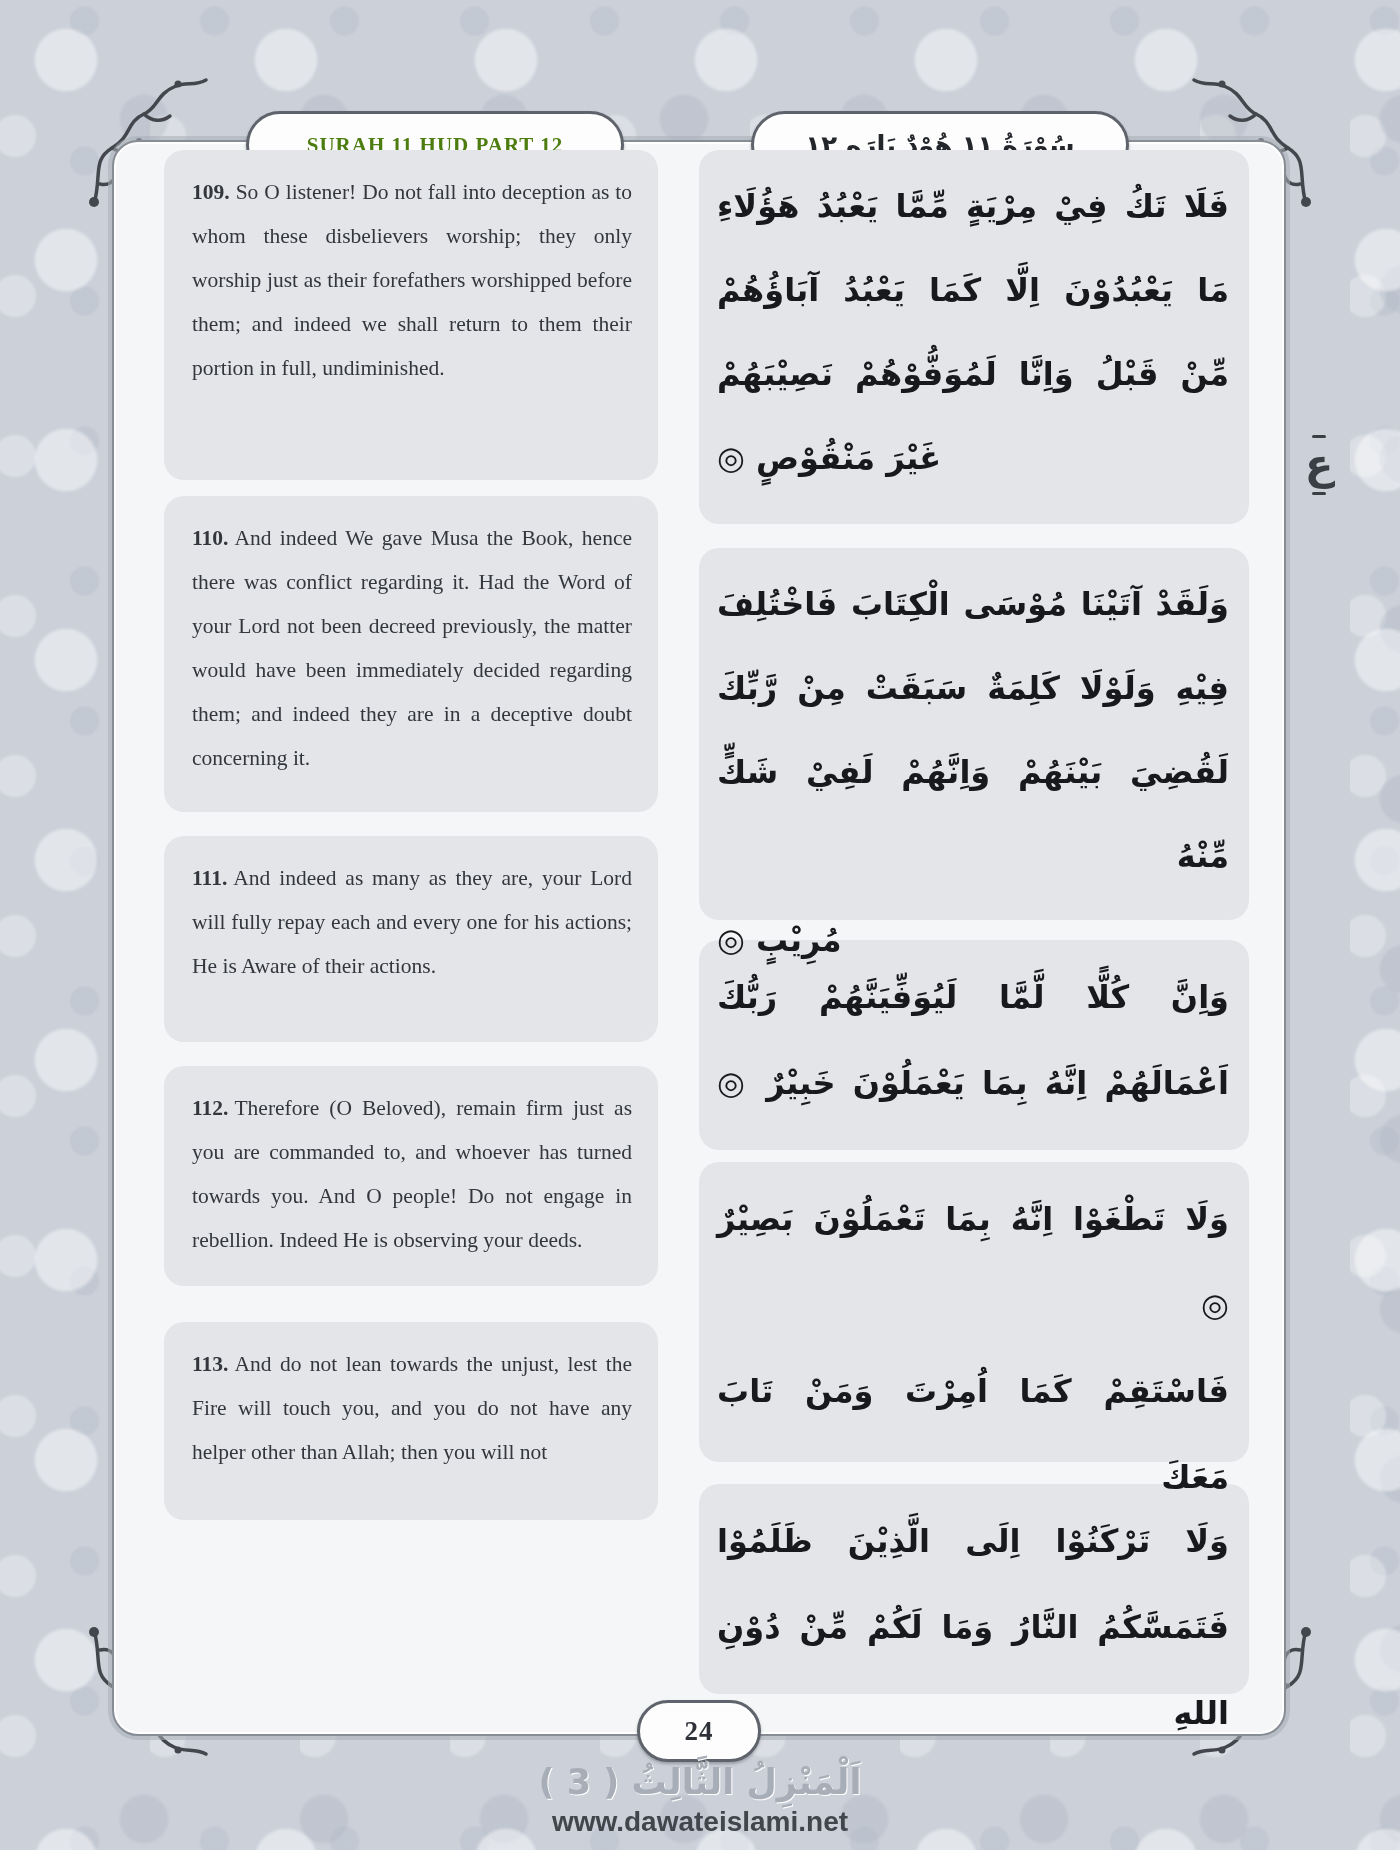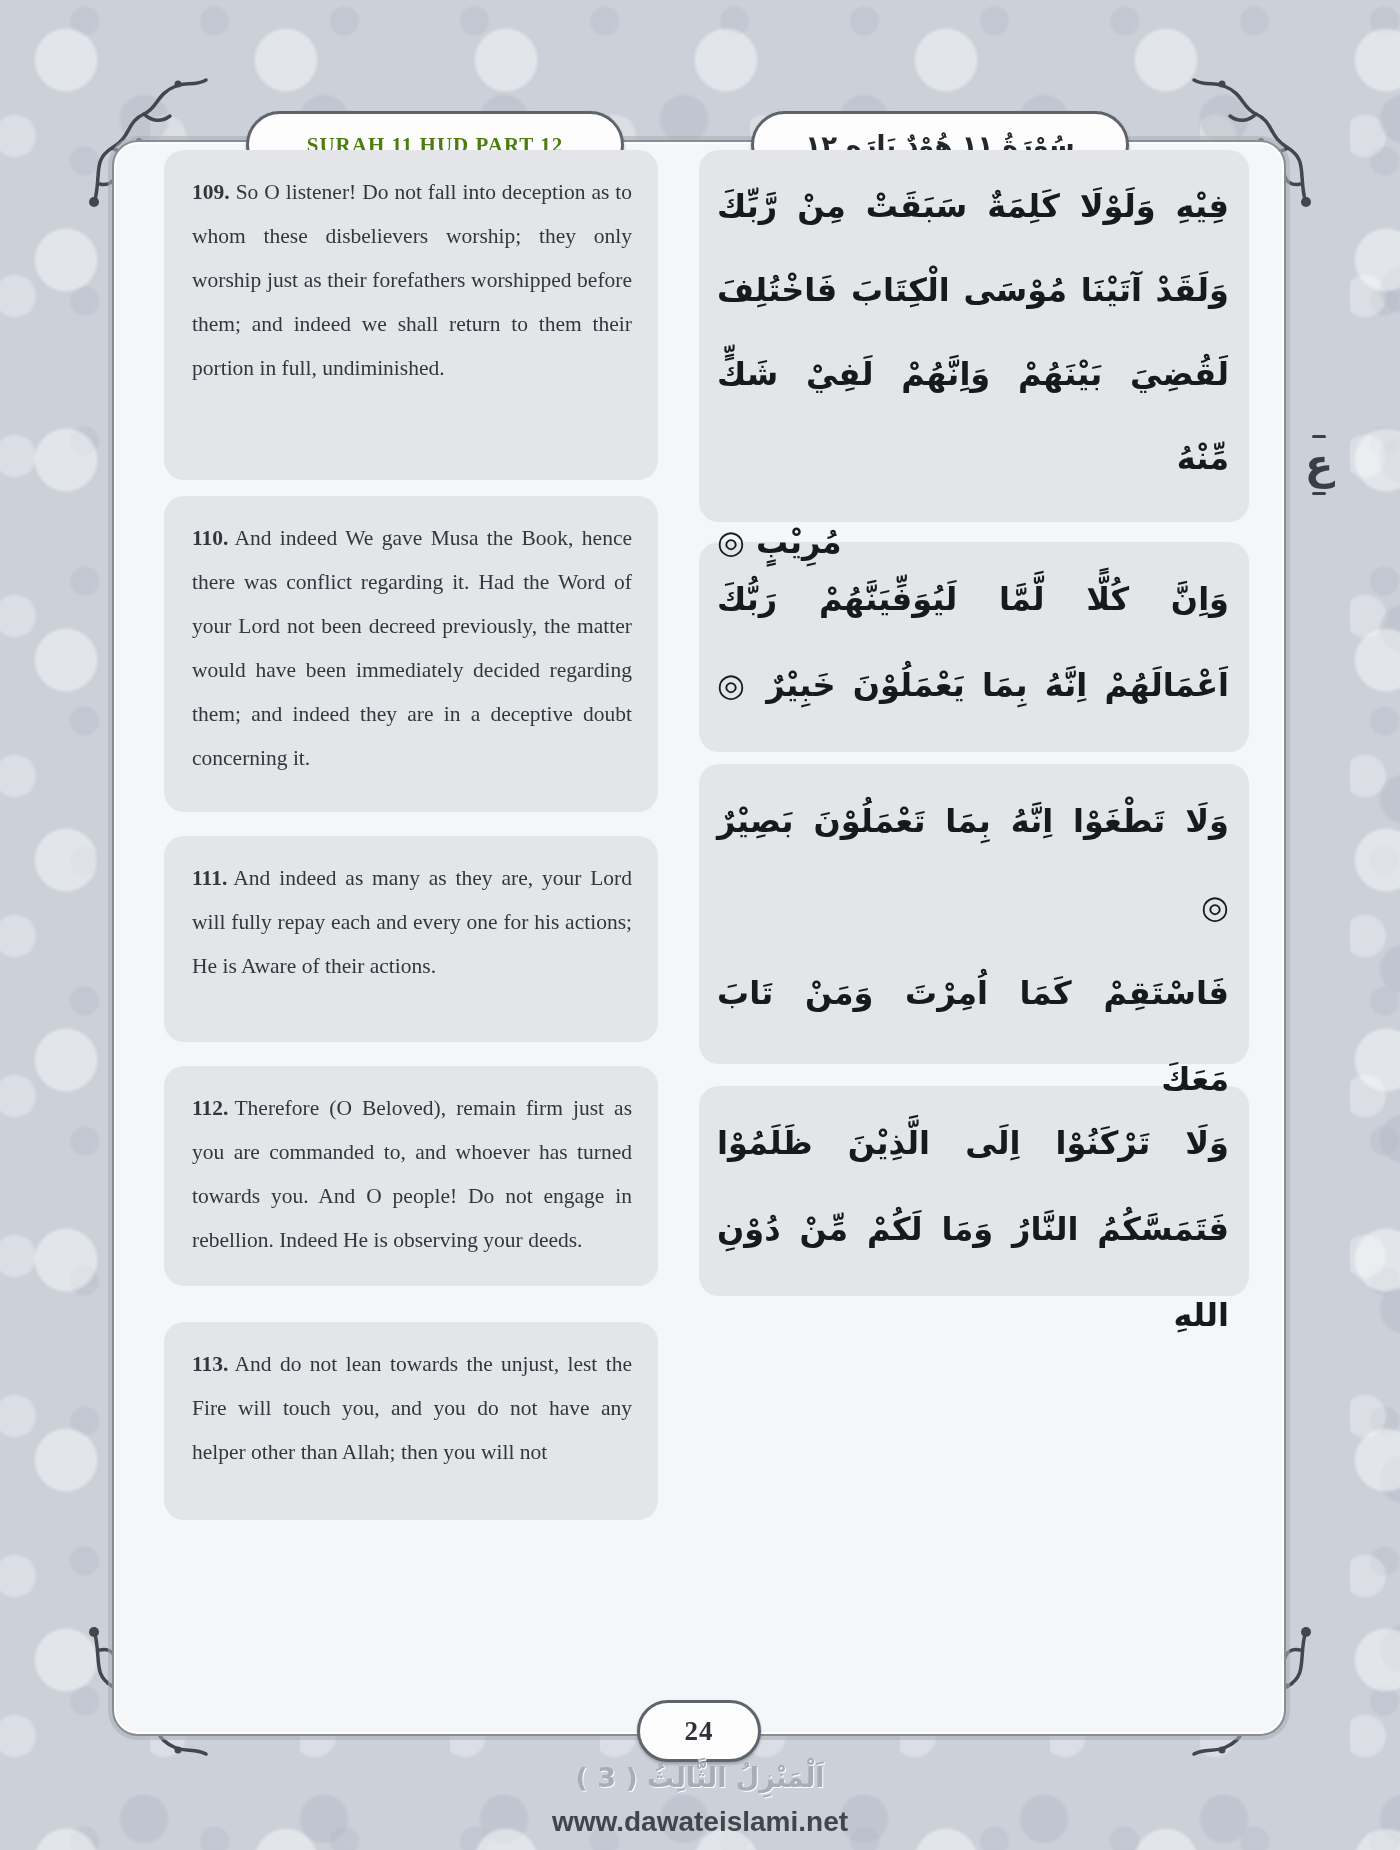--- a/index.html
+++ b/index.html
@@ -52,21 +52,21 @@
   .a113{height:210px;}
   .a109 .ar-line,.a110 .ar-line{line-height:84px;}
   .a111 .ar-line,.a112 .ar-line,.a113 .ar-line{line-height:86px;}
   
   .ruku{position:absolute;left:1296px;top:432px;width:46px;display:flex;flex-direction:column;
         align-items:center;color:#3a3e45;}
   .ruku .tick{width:14px;height:3px;background:#3a3e45;border-radius:2px;margin:3px 0;}
   .ruku .g{font-family:"DejaVu Sans", sans-serif;font-size:42px;font-weight:bold;line-height:48px;}
   
   .manzil{position:absolute;left:0;top:1762px;width:1400px;text-align:center;
-          font-family:"DejaVu Sans", sans-serif;font-size:27px;font-weight:bold;
+          font-family:"DejaVu Sans", sans-serif;font-size:35px;font-weight:bold;
           color:#a8aeb7;text-shadow:1px 1px 0 #ffffff;direction:rtl;}
   .website{position:absolute;left:0;top:1806px;width:1400px;text-align:center;
            font-family:"Liberation Sans", sans-serif;font-size:28px;font-weight:bold;color:#41454c;}
   
   .orn{position:absolute;width:130px;height:140px;}
   .orn.tl{left:84px;top:72px;}
   .orn.tr{left:1186px;top:72px;transform:scaleX(-1);}
   .orn.bl{left:84px;top:1622px;transform:scaleY(-1);}
   .orn.br{left:1186px;top:1622px;transform:scale(-1,-1);}
 </style>
@@ -151,23 +151,29 @@
     </div>
     <div class="vbox en-box e112">
       <p><b>112.</b><span>Therefore (O Beloved), remain firm just as you are commanded to, and whoever has turned towards you. And O people! Do not engage in rebellion. Indeed He is observing your deeds.</span></p>
     </div>
     <div class="vbox en-box e113">
       <p><b>113.</b><span>And do not lean towards the unjust, lest the Fire will touch you, and you do not have any helper other than Allah; then you will not</span></p>
     </div>
   </div>
 
   <div class="col col-ar">
+    <div class="vbox ar-box a109">
+      <div class="ar-line j">فَلَا تَكُ فِيْ مِرْيَةٍ مِّمَّا يَعْبُدُ هَؤُلَاءِ</div>
+      <div class="ar-line j">مَا يَعْبُدُوْنَ اِلَّا كَمَا يَعْبُدُ آبَاؤُهُمْ</div>
+      <div class="ar-line j">مِّنْ قَبْلُ وَاِنَّا لَمُوَفُّوْهُمْ نَصِيْبَهُمْ</div>
+      <div class="ar-line r">غَيْرَ مَنْقُوْصٍ ◎</div>
+    </div>
     <div class="vbox ar-box a110">
+      <div class="ar-line j">وَلَقَدْ آتَيْنَا مُوْسَى الْكِتَابَ فَاخْتُلِفَ</div>
       <div class="ar-line j">فِيْهِ وَلَوْلَا كَلِمَةٌ سَبَقَتْ مِنْ رَّبِّكَ</div>
-      <div class="ar-line j">وَلَقَدْ آتَيْنَا مُوْسَى الْكِتَابَ فَاخْتُلِفَ</div>
       <div class="ar-line j">لَقُضِيَ بَيْنَهُمْ وَاِنَّهُمْ لَفِيْ شَكٍّ مِّنْهُ</div>
       <div class="ar-line r">مُرِيْبٍ ◎</div>
     </div>
     <div class="vbox ar-box a111">
       <div class="ar-line j">وَاِنَّ كُلًّا لَّمَّا لَيُوَفِّيَنَّهُمْ رَبُّكَ</div>
       <div class="ar-line j">اَعْمَالَهُمْ اِنَّهُ بِمَا يَعْمَلُوْنَ خَبِيْرٌ ◎</div>
     </div>
     <div class="vbox ar-box a112">
       <div class="ar-line j">وَلَا تَطْغَوْا اِنَّهُ بِمَا تَعْمَلُوْنَ بَصِيْرٌ ◎</div>
       <div class="ar-line j">فَاسْتَقِمْ كَمَا اُمِرْتَ وَمَنْ تَابَ مَعَكَ</div>

